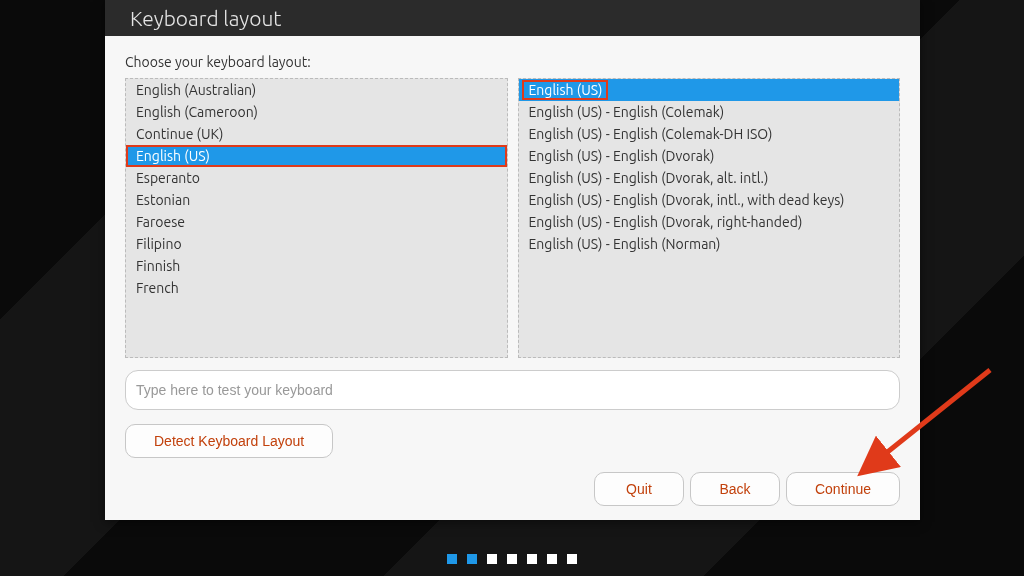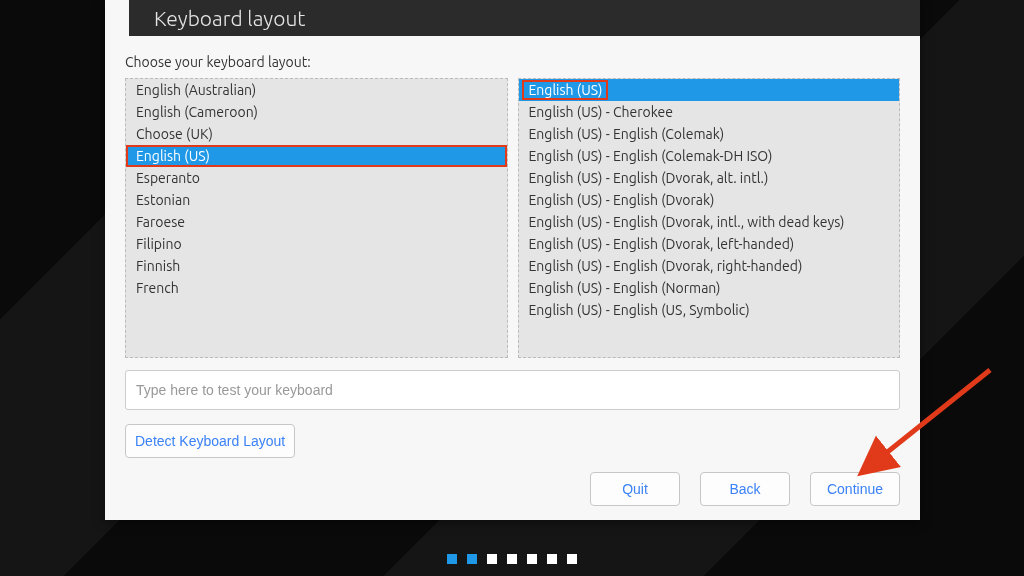--- a/index.html
+++ b/index.html
@@ -33,21 +33,20 @@
     }
     .titlebar {
       background: #2b2b2b;
       color: #e5e5e5;
       height: 58px;
       display: flex;
       align-items: center;
       padding: 0 25px;
       font-size: 21px;
       font-weight: 300;
-      margin-left: 24px;
     }
     .content {
       padding: 18px 20px 14px 20px;
       flex: 1;
       display: flex;
       flex-direction: column;
     }
     .prompt {
       font-size: 14px;
       color: #333;
@@ -92,47 +91,47 @@
       top: 1px;
       width: 86px;
       height: 20px;
       pointer-events: none;
     }
     .test-input {
       margin-top: 12px;
       width: 100%;
       padding: 11px 10px;
       border: 1px solid #ccc;
-      border-radius: 3px;
+      border-radius: 13px;
       font-size: 14px;
       color: #000000;
       background: #fff;
     }
     .test-input::placeholder { color: #999; }
     .detect-row {
       margin-top: 14px;
     }
     .btn {
       display: inline-flex;
       align-items: center;
       justify-content: center;
-      padding: 8px 9px;
+      padding: 8px 28px;
       border: 1px solid #c7c7c7;
-      border-radius: 4px;
+      border-radius: 10px;
       background: #fdfdfd;
-      color: #3b82f6;
+      color: #c2410c;
       font-size: 14px;
       cursor: pointer;
       min-width: 90px;
     }
     .btn.wide { min-width: 170px; }
     .nav-row {
       display: flex;
       justify-content: flex-end;
-      gap: 20px;
+      gap: 6px;
       margin-top: auto;
       padding-top: 14px;
     }
     .dots {
       position: absolute;
       left: 0; right: 0;
       bottom: 12px;
       display: flex;
       gap: 10px;
       justify-content: center;
@@ -159,42 +158,39 @@
     <span>Keyboard layout</span>
   </div>
 
   <div class="content">
     <div class="prompt">Choose your keyboard layout:</div>
 
     <div class="lists">
       <div class="listbox" id="left-list">
           <div class="list-item h-left">English (Australian)</div>
           <div class="list-item h-left">English (Cameroon)</div>
-          <div class="list-item h-left">Choose (UK)</div>
+          <div class="list-item h-left">Continue (UK)</div>
           <div class="list-item h-left selected">English (US)</div>
           <div class="list-item h-left">Esperanto</div>
           <div class="list-item h-left">Estonian</div>
           <div class="list-item h-left">Faroese</div>
           <div class="list-item h-left">Filipino</div>
           <div class="list-item h-left">Finnish</div>
           <div class="list-item h-left">French</div>
         </div>
       <div class="listbox h-right-wrapper" id="right-list">
         <div class="h-right-box"></div>
       <div class="list-item selected">English (US)</div>
-          <div class="list-item">English (US) - Cherokee</div>
           <div class="list-item">English (US) - English (Colemak)</div>
           <div class="list-item">English (US) - English (Colemak-DH ISO)</div>
+          <div class="list-item">English (US) - English (Dvorak)</div>
           <div class="list-item">English (US) - English (Dvorak, alt. intl.)</div>
-          <div class="list-item">English (US) - English (Dvorak)</div>
           <div class="list-item">English (US) - English (Dvorak, intl., with dead keys)</div>
-          <div class="list-item">English (US) - English (Dvorak, left-handed)</div>
           <div class="list-item">English (US) - English (Dvorak, right-handed)</div>
           <div class="list-item">English (US) - English (Norman)</div>
-          <div class="list-item">English (US) - English (US, Symbolic)</div>
         </div>
     </div>
 
     <input class="test-input" type="text" placeholder="Type here to test your keyboard" style="">
 
     <div class="detect-row">
       <button class="btn wide">Detect Keyboard Layout</button>
     </div>
 
     <div class="nav-row">

